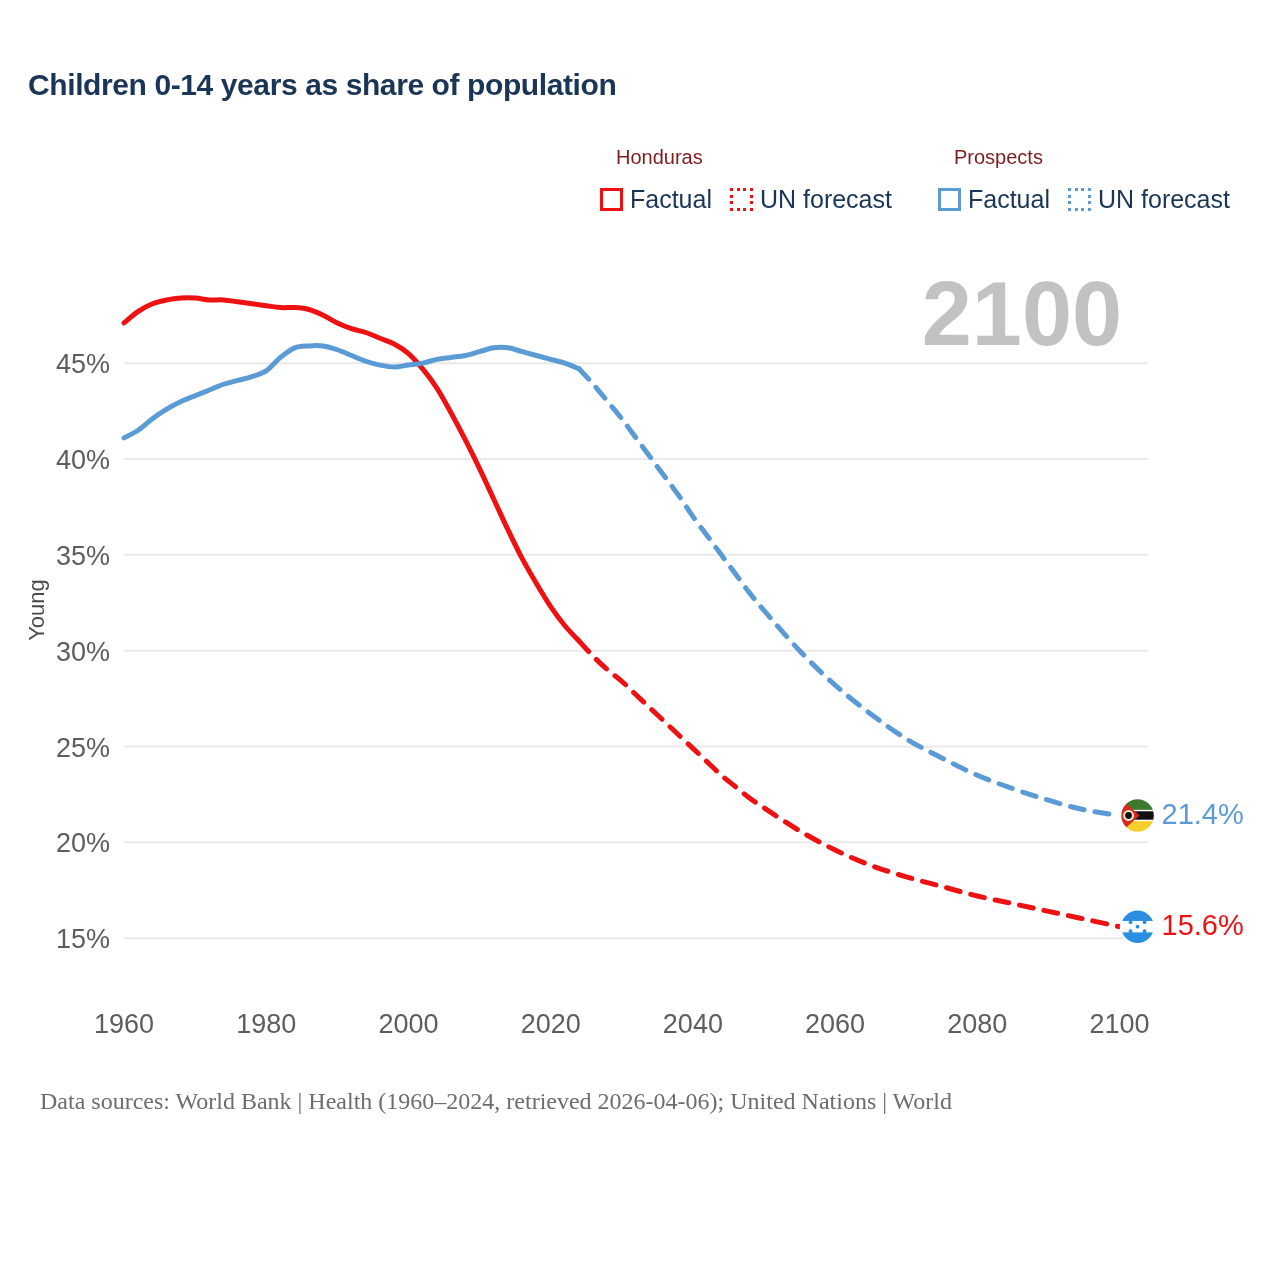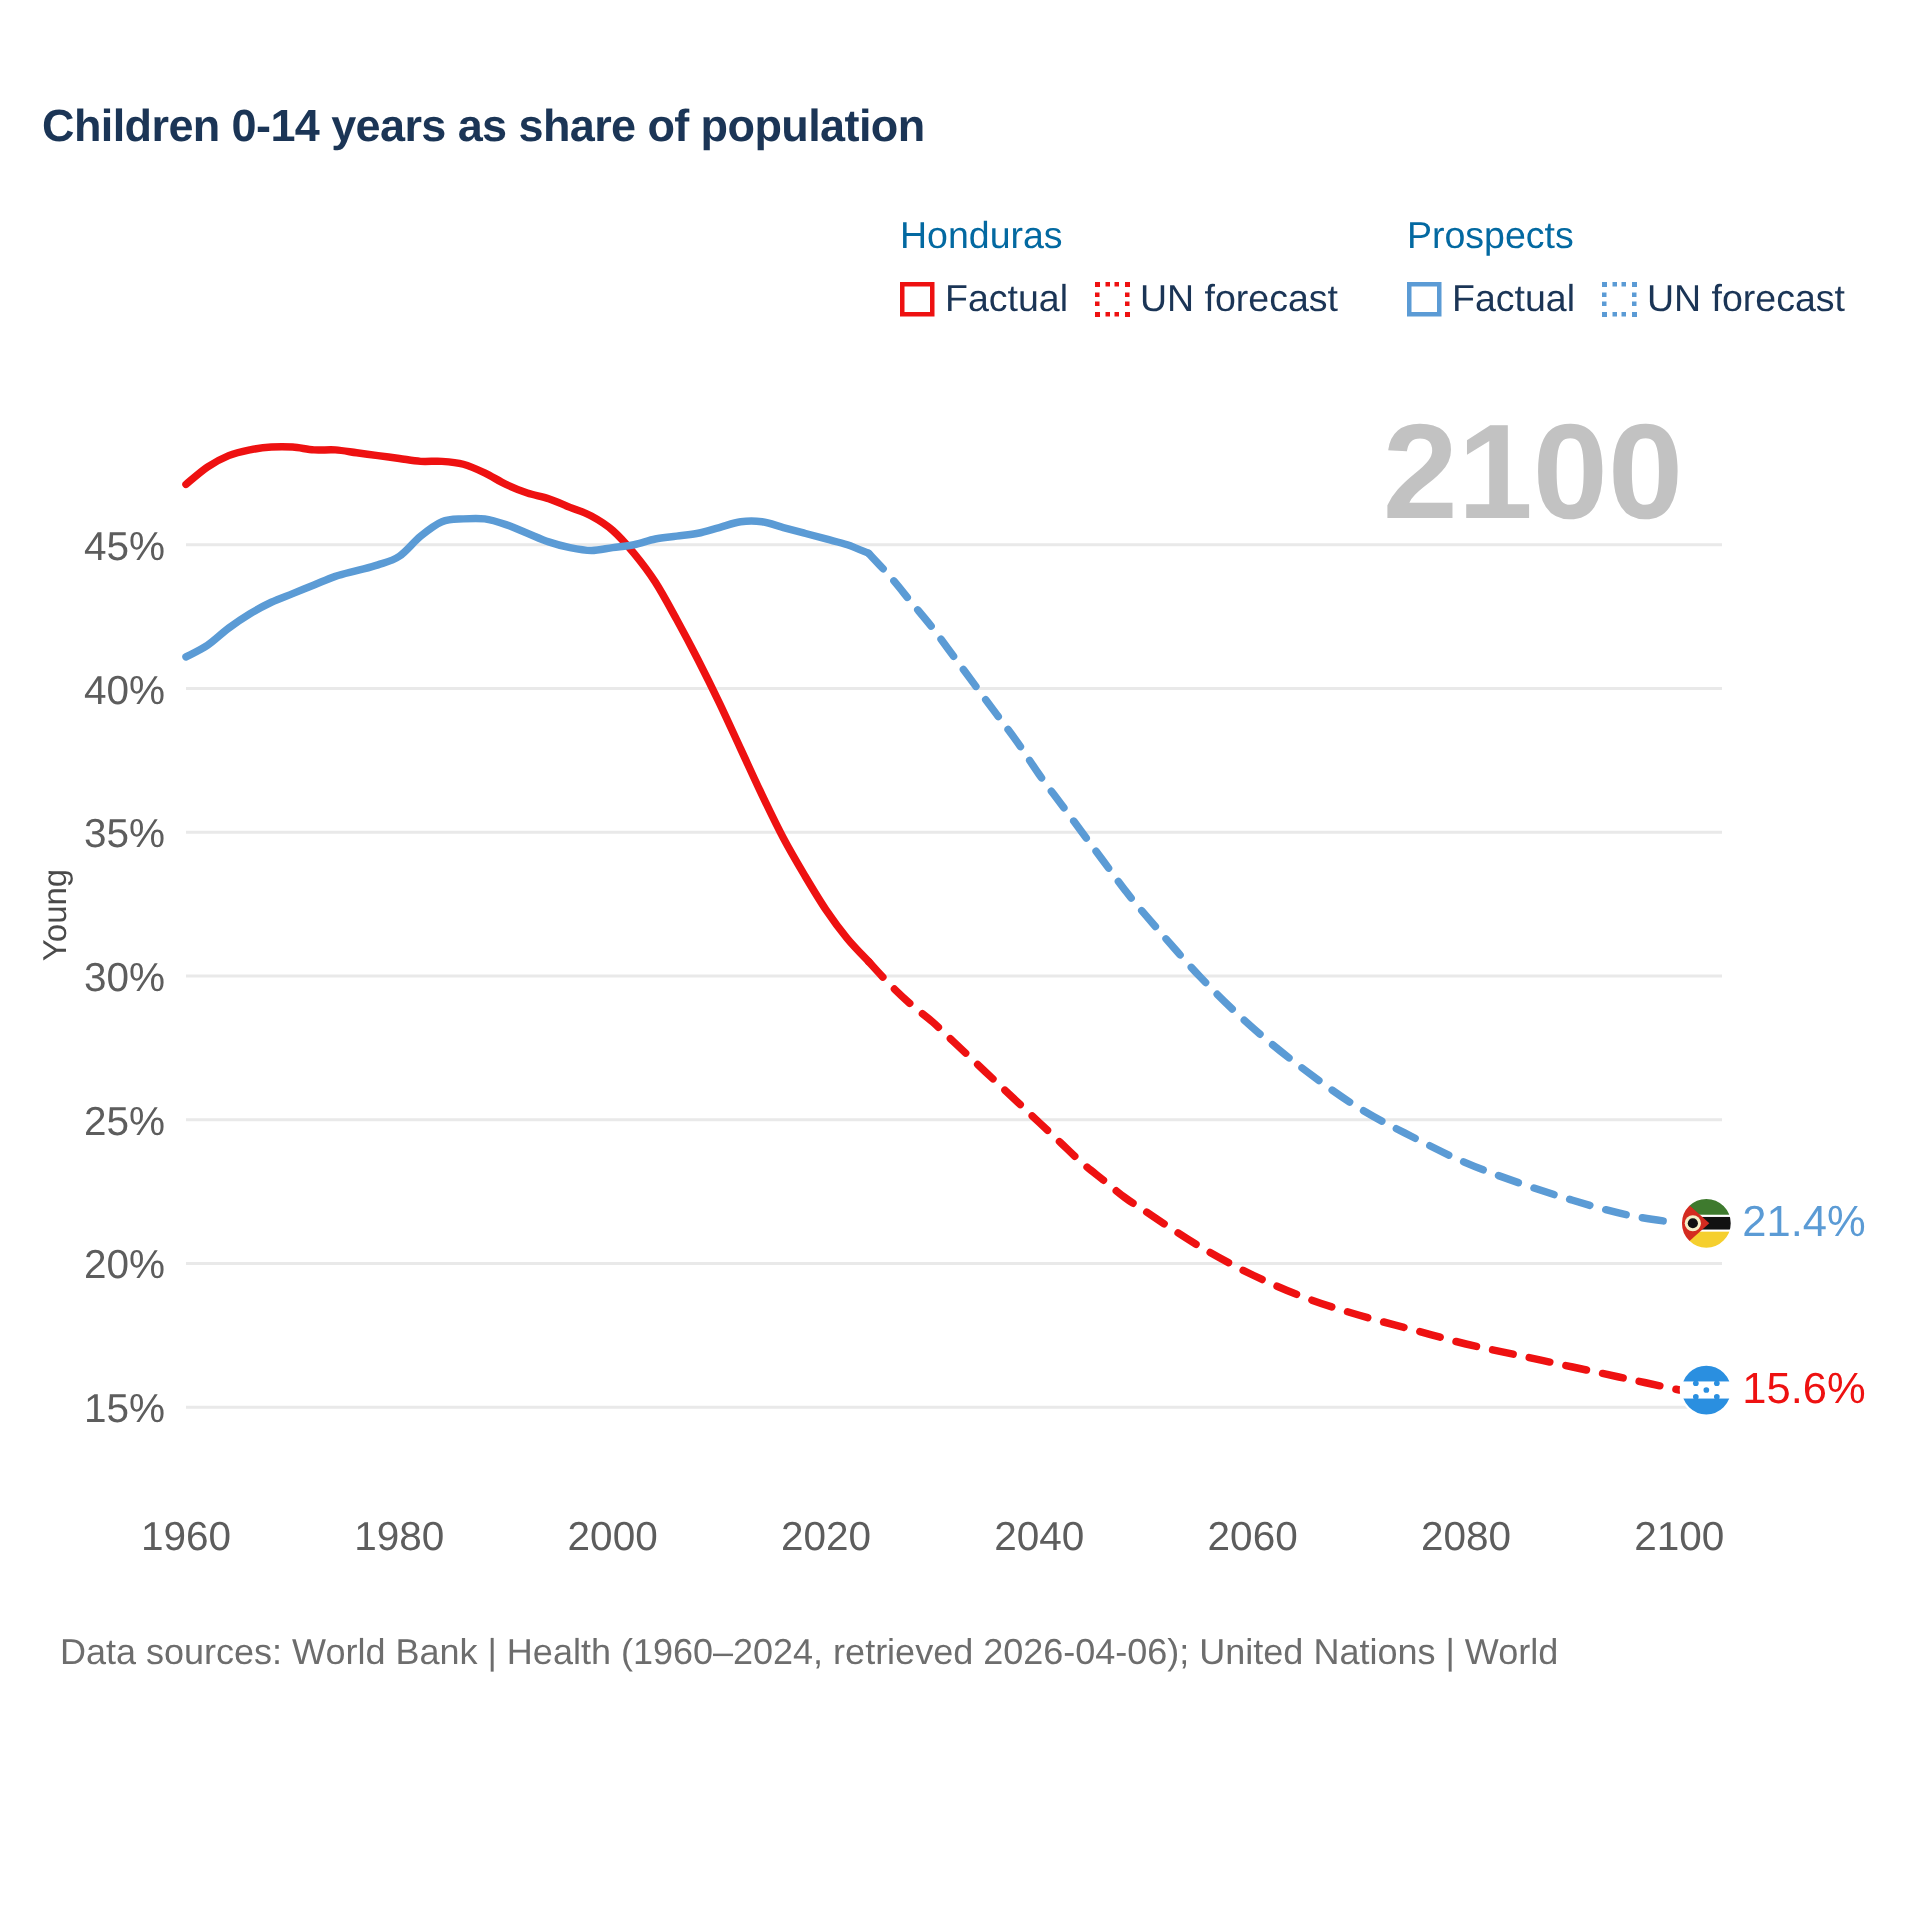--- a/index.html
+++ b/index.html
@@ -38,24 +38,25 @@
     width: 660px;
     height: 78px;
   }
   .legend-group {
     position: absolute;
     top: 0;
   }
   .legend-group.g0 { left: 0px; }
   .legend-group.g1 { left: 338px; }
   .legend-country {
-    font-size: 25px;
-    color: #0369a1;
+    font-size: 20px;
+    color: #7f1d1d;
     white-space: nowrap;
     line-height: 30px;
+    margin-left: 16px;
   }
   .legend-entries {
     margin-top: 13px;
     display: flex;
     align-items: center;
     gap: 18px;
   }
   .legend-entry {
     display: flex;
     align-items: center;
@@ -126,21 +127,21 @@
   
   .footer {
     position: absolute;
     left: 40px;
     top: 1082px;
     width: 1180px;
     font-size: 24px;
     line-height: 39px;
     color: #6d6d6d;
   }
-  .footer div { white-space: nowrap; }
+  .footer div { white-space: nowrap; font-family: Liberation Serif, serif; }
 </style>
 </head>
 <body>
 
 <div id="root">
 
   <div class="chart-title">Children 0-14 years as share of population</div>
 
   <div class="legend">
     <div class="legend-group g0">

